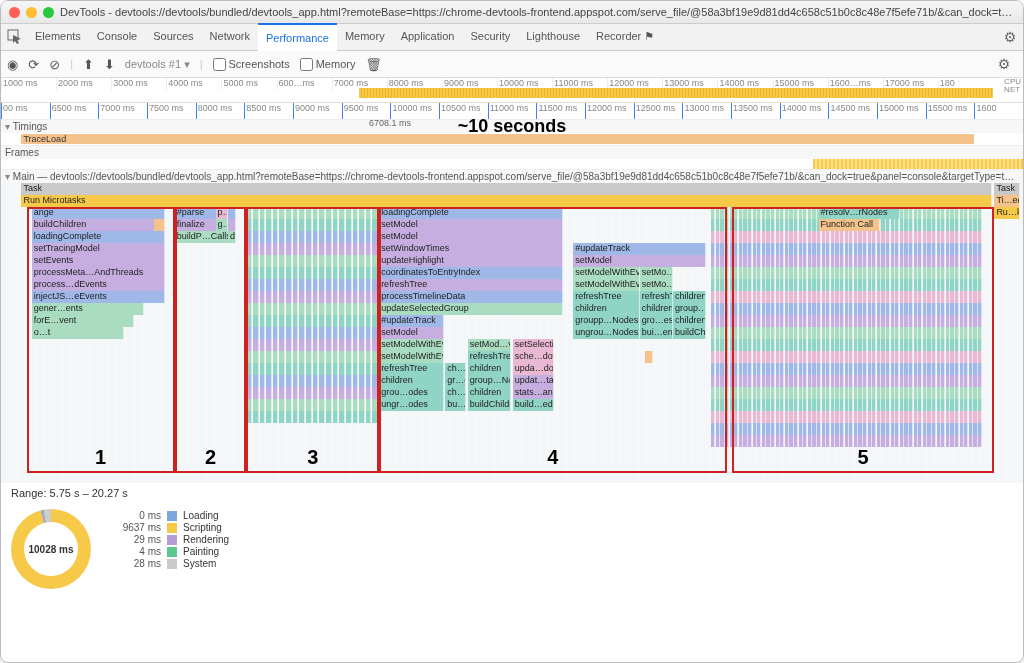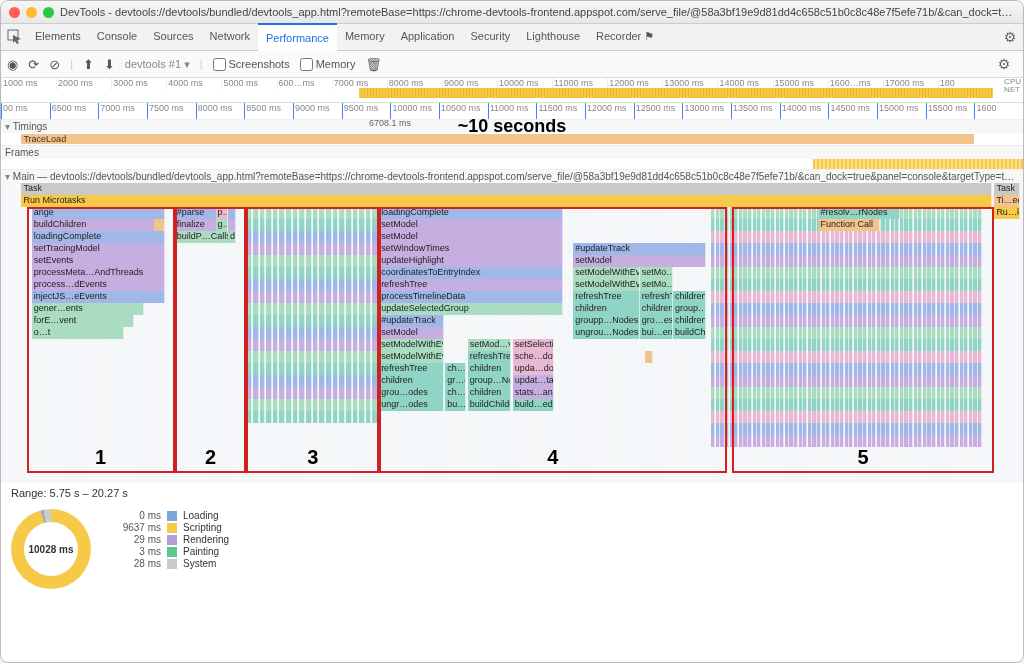--- a/index.html
+++ b/index.html
@@ -1841,21 +1841,21 @@
           <span class="ms">9637 ms</span>
           <span class="sw" style="background:#f7c948"></span>
           <span>Scripting</span>
         </div>
         <div>
           <span class="ms">29 ms</span>
           <span class="sw" style="background:#b39dd4"></span>
           <span>Rendering</span>
         </div>
         <div>
-          <span class="ms">3 ms</span>
+          <span class="ms">4 ms</span>
           <span class="sw" style="background:#5ac88f"></span>
           <span>Painting</span>
         </div>
         <div>
           <span class="ms">28 ms</span>
           <span class="sw" style="background:#c9c9c9"></span>
           <span>System</span>
         </div>
       </div>
   </div>

